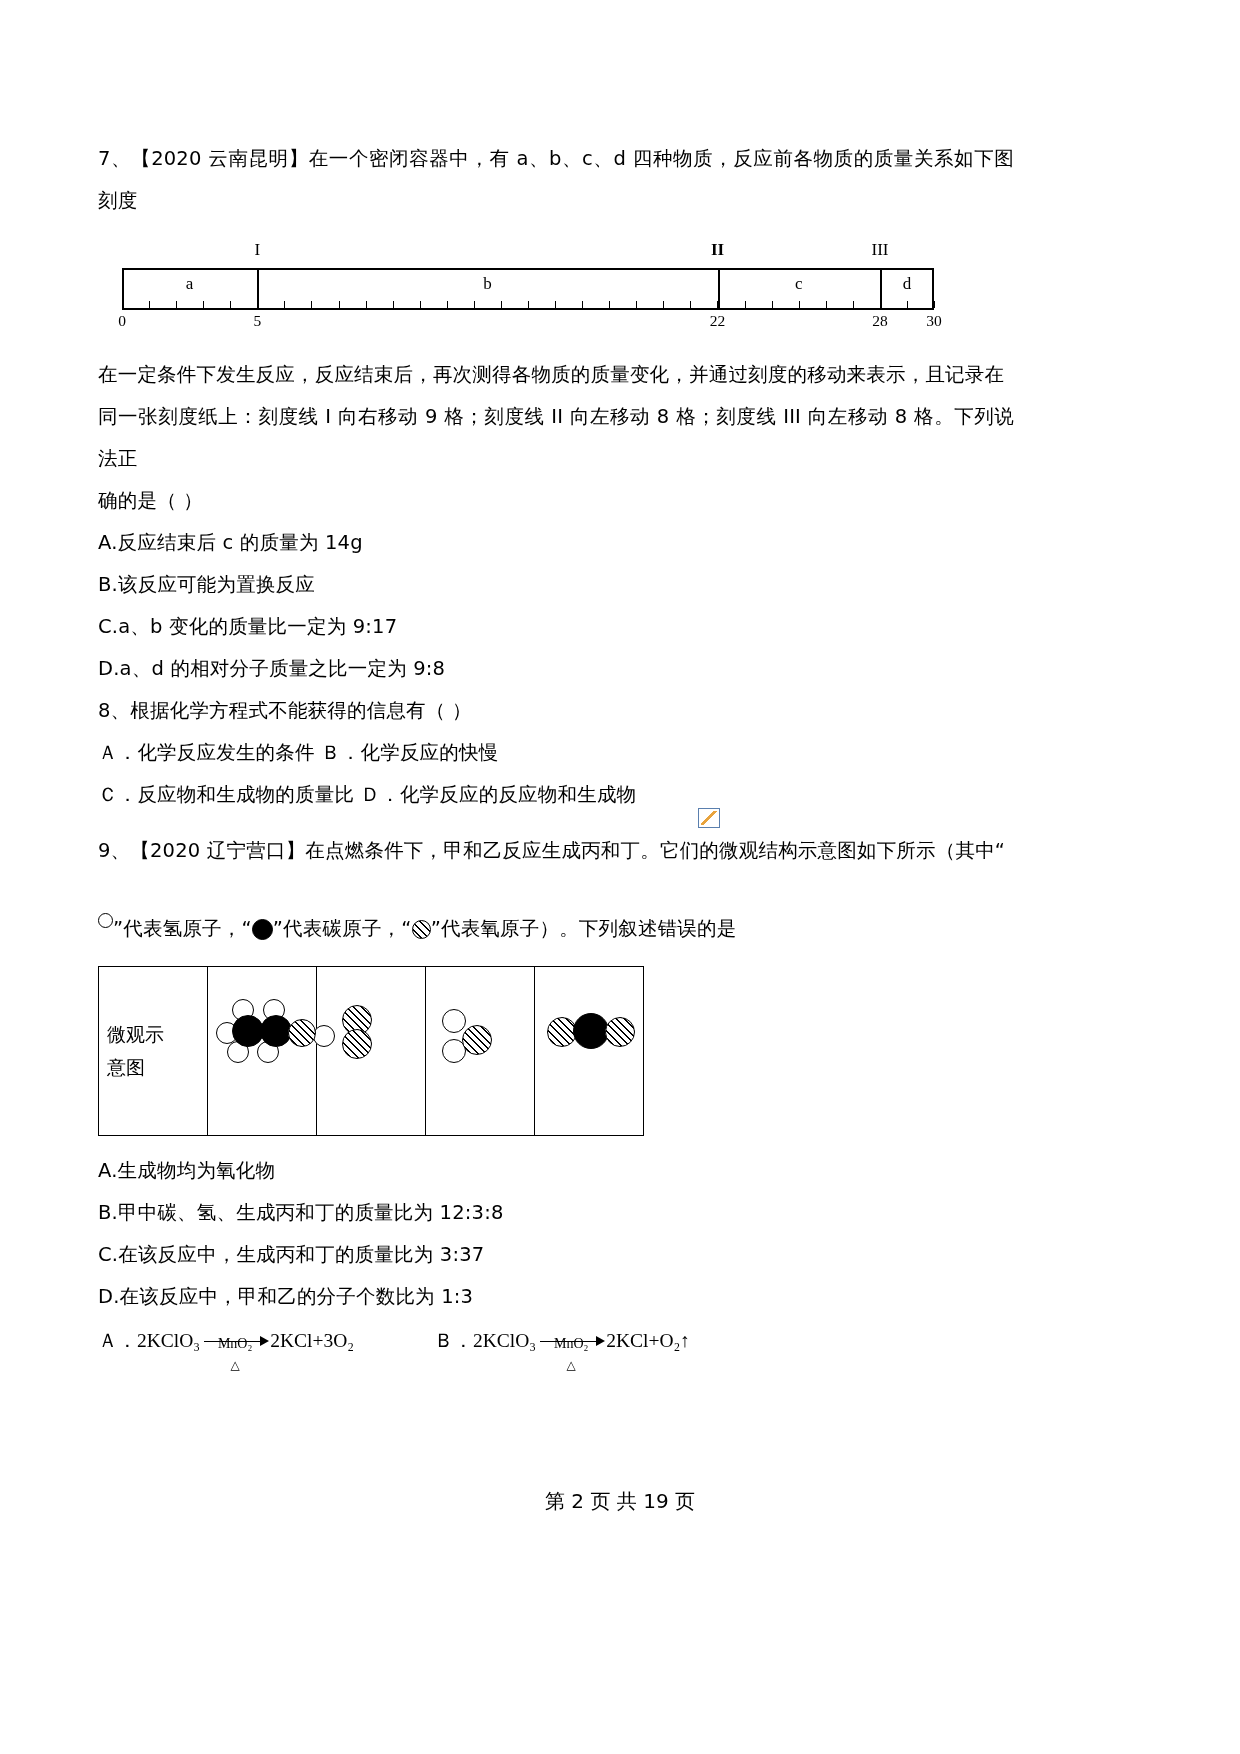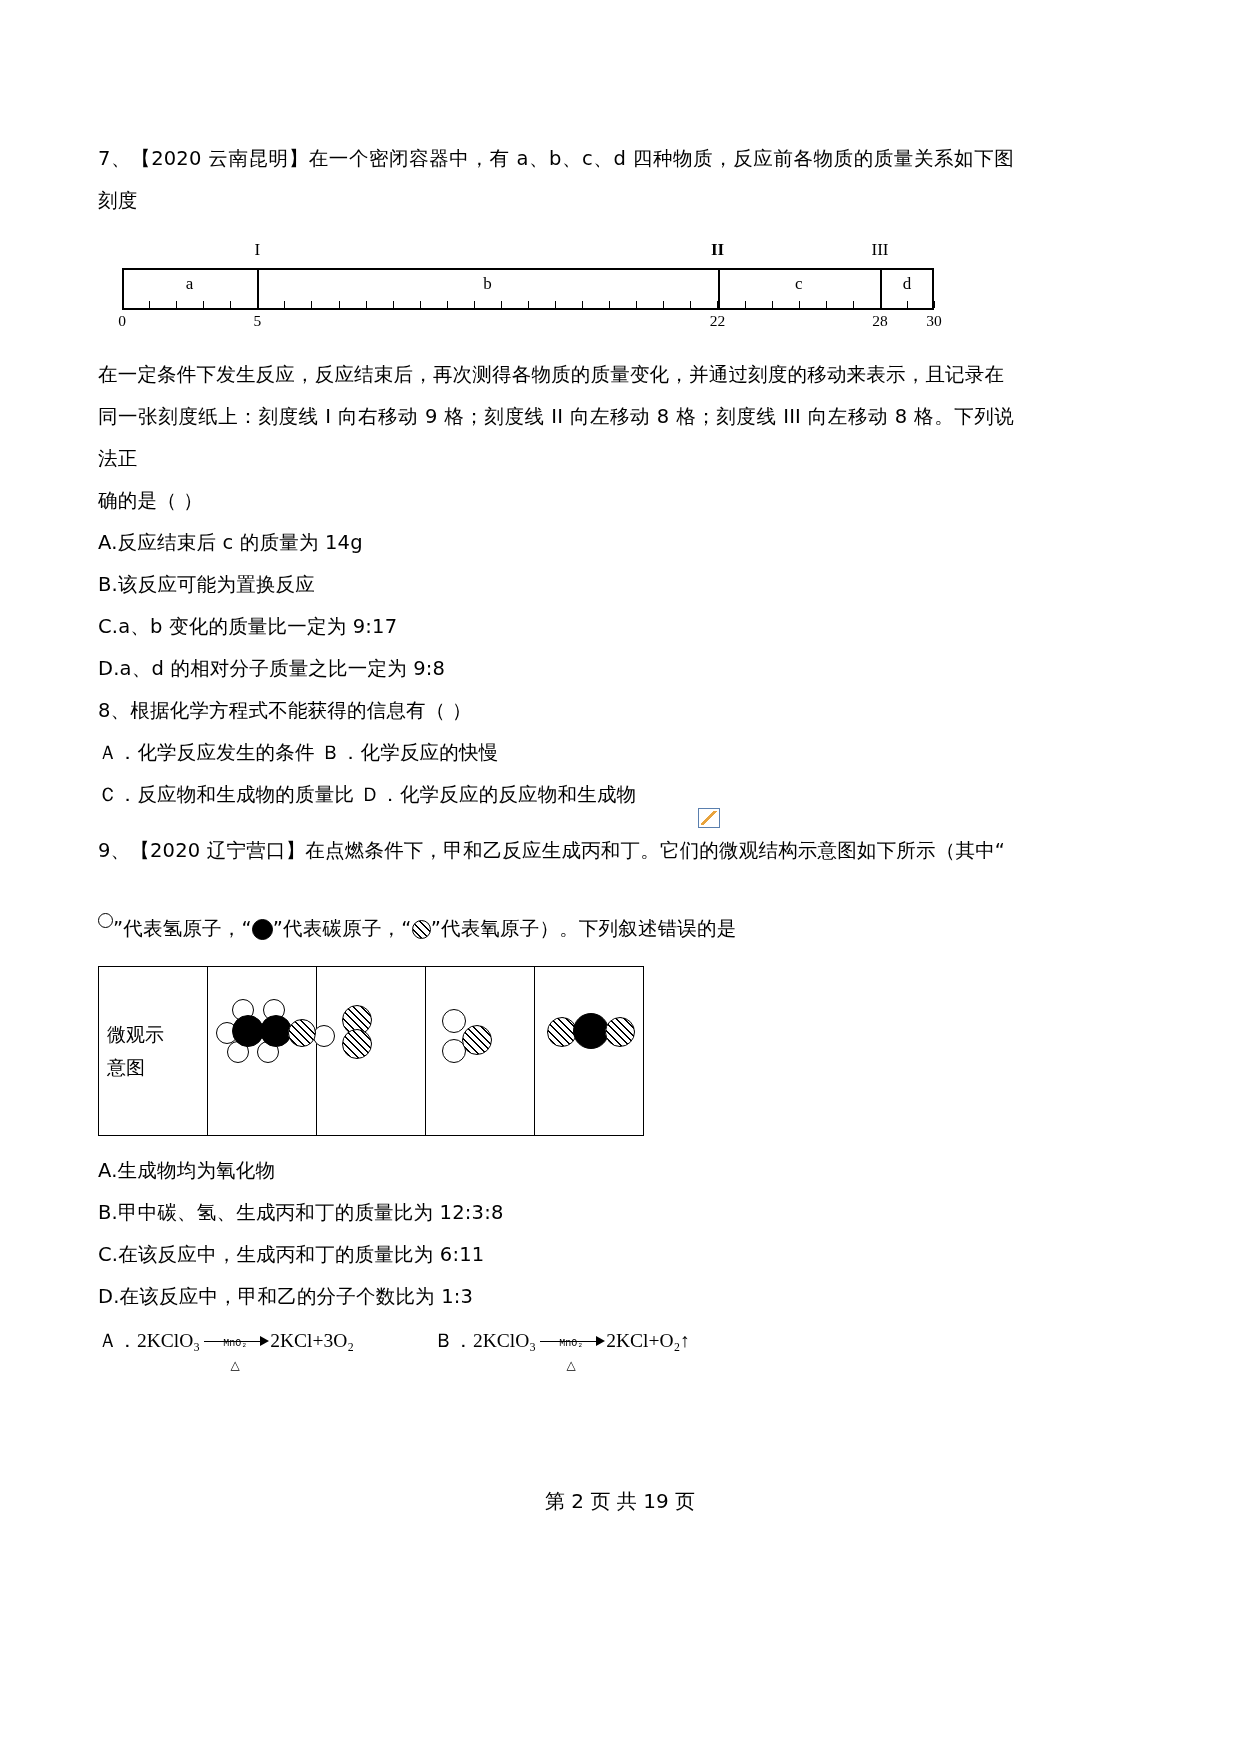--- a/index.html
+++ b/index.html
@@ -159,22 +159,22 @@
     width: 66px;
     height: 30px;
     vertical-align: middle;
     margin: 0 2px;
   }
   .arrow-top {
     position: absolute;
     top: -4px;
     left: 50%;
     transform: translateX(-50%);
-    font-family: Liberation Mono, monospace;
-    font-size: 10px;
+    font-family: Liberation Serif, serif;
+    font-size: 14px;
     white-space: nowrap;
   }
   .arrow-line {
     position: absolute;
     top: 15px;
     left: 2px;
     width: 62px;
     height: 1.6px;
     background: #000;
   }
@@ -385,21 +385,21 @@
             </div>
           </td>
         </tr>
       </tbody>
         </table>
 
       <div class="spacer-sm"></div>
 
       <p class="para">A.生成物均为氧化物</p>
       <p class="para">B.甲中碳、氢、生成丙和丁的质量比为 12:3:8</p>
-      <p class="para">C.在该反应中，生成丙和丁的质量比为 6:11</p>
+      <p class="para">C.在该反应中，生成丙和丁的质量比为 3:37</p>
       <p class="para">D.在该反应中，甲和乙的分子个数比为 1:3</p>
     </div>
 
     <div>
 
       <div class="eq-row">
         <span class="eq-item">Ａ．</span><span class="eq-item eq-formula">2KClO₃</span><span class="arrow-stack"><span class="arrow-top">MnO₂</span><span class="arrow-line"></span><span class="arrow-head"></span><span class="arrow-bottom">△</span></span><span class="eq-item eq-formula">2KCl+3O₂</span><span class="eq-item" style="display:inline-block;width:80px;"></span><span class="eq-item">Ｂ．</span><span class="eq-item eq-formula">2KClO₃</span><span class="arrow-stack"><span class="arrow-top">MnO₂</span><span class="arrow-line"></span><span class="arrow-head"></span><span class="arrow-bottom">△</span></span><span class="eq-item eq-formula">2KCl+O₂↑</span>
       </div>
     </div>
 

